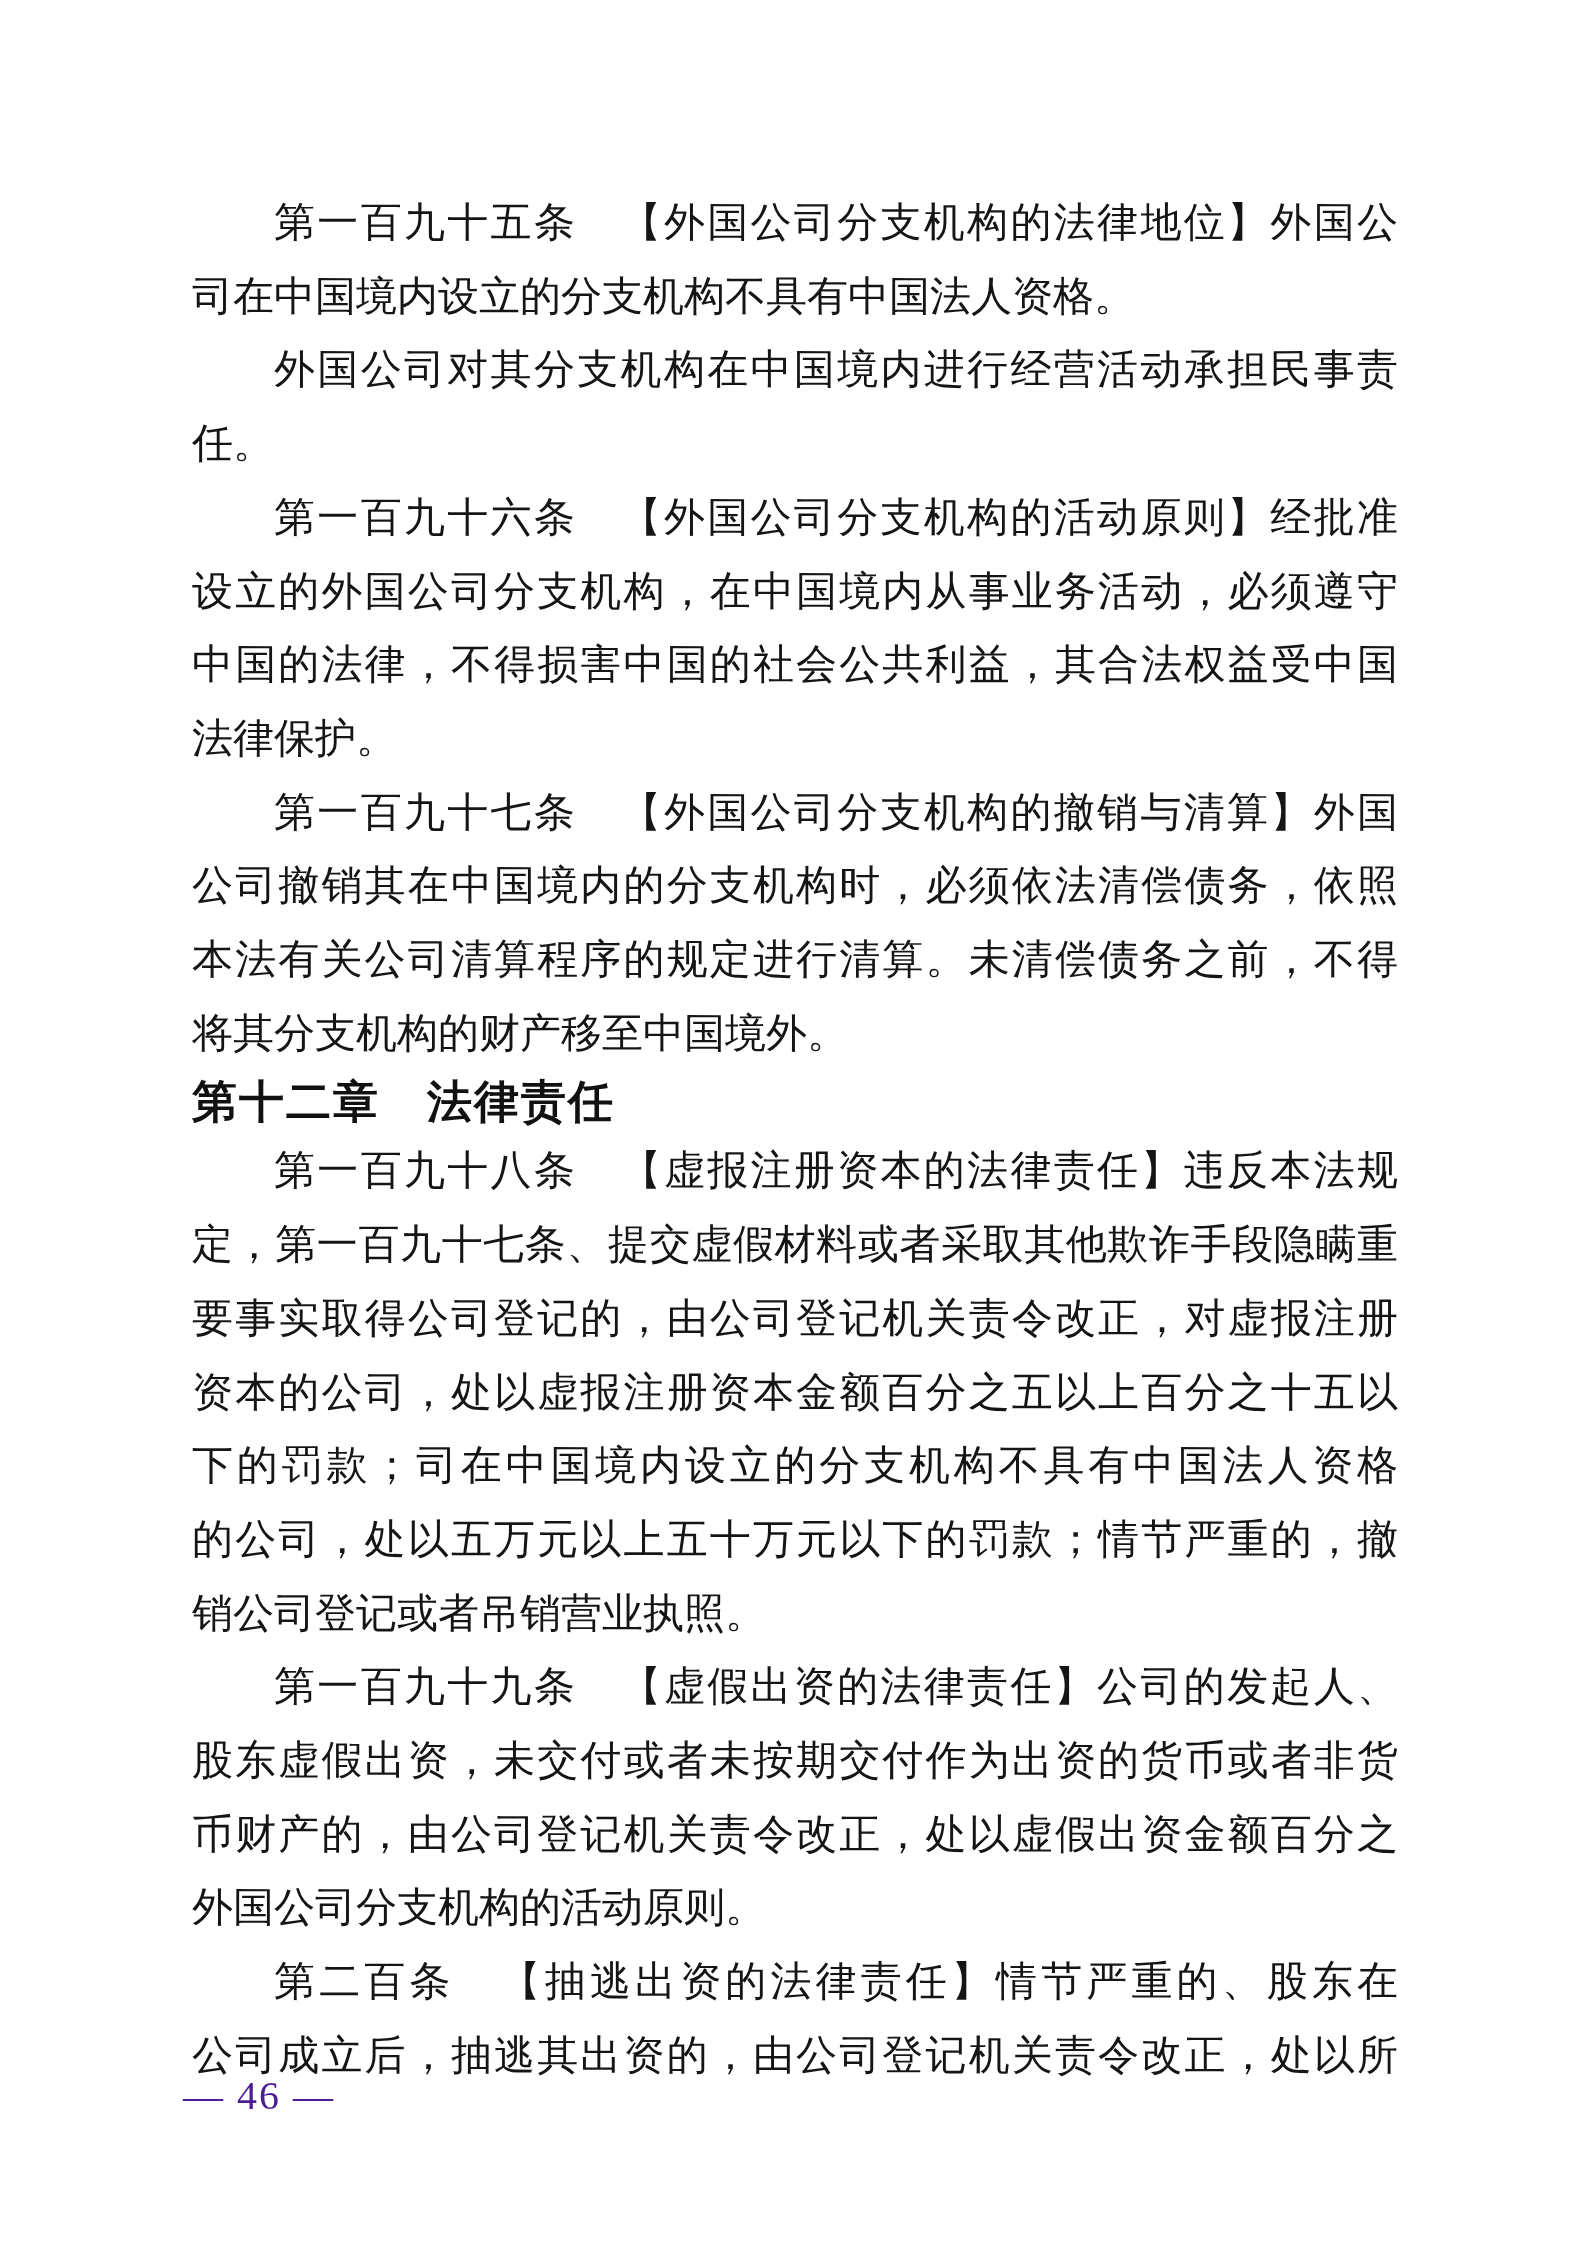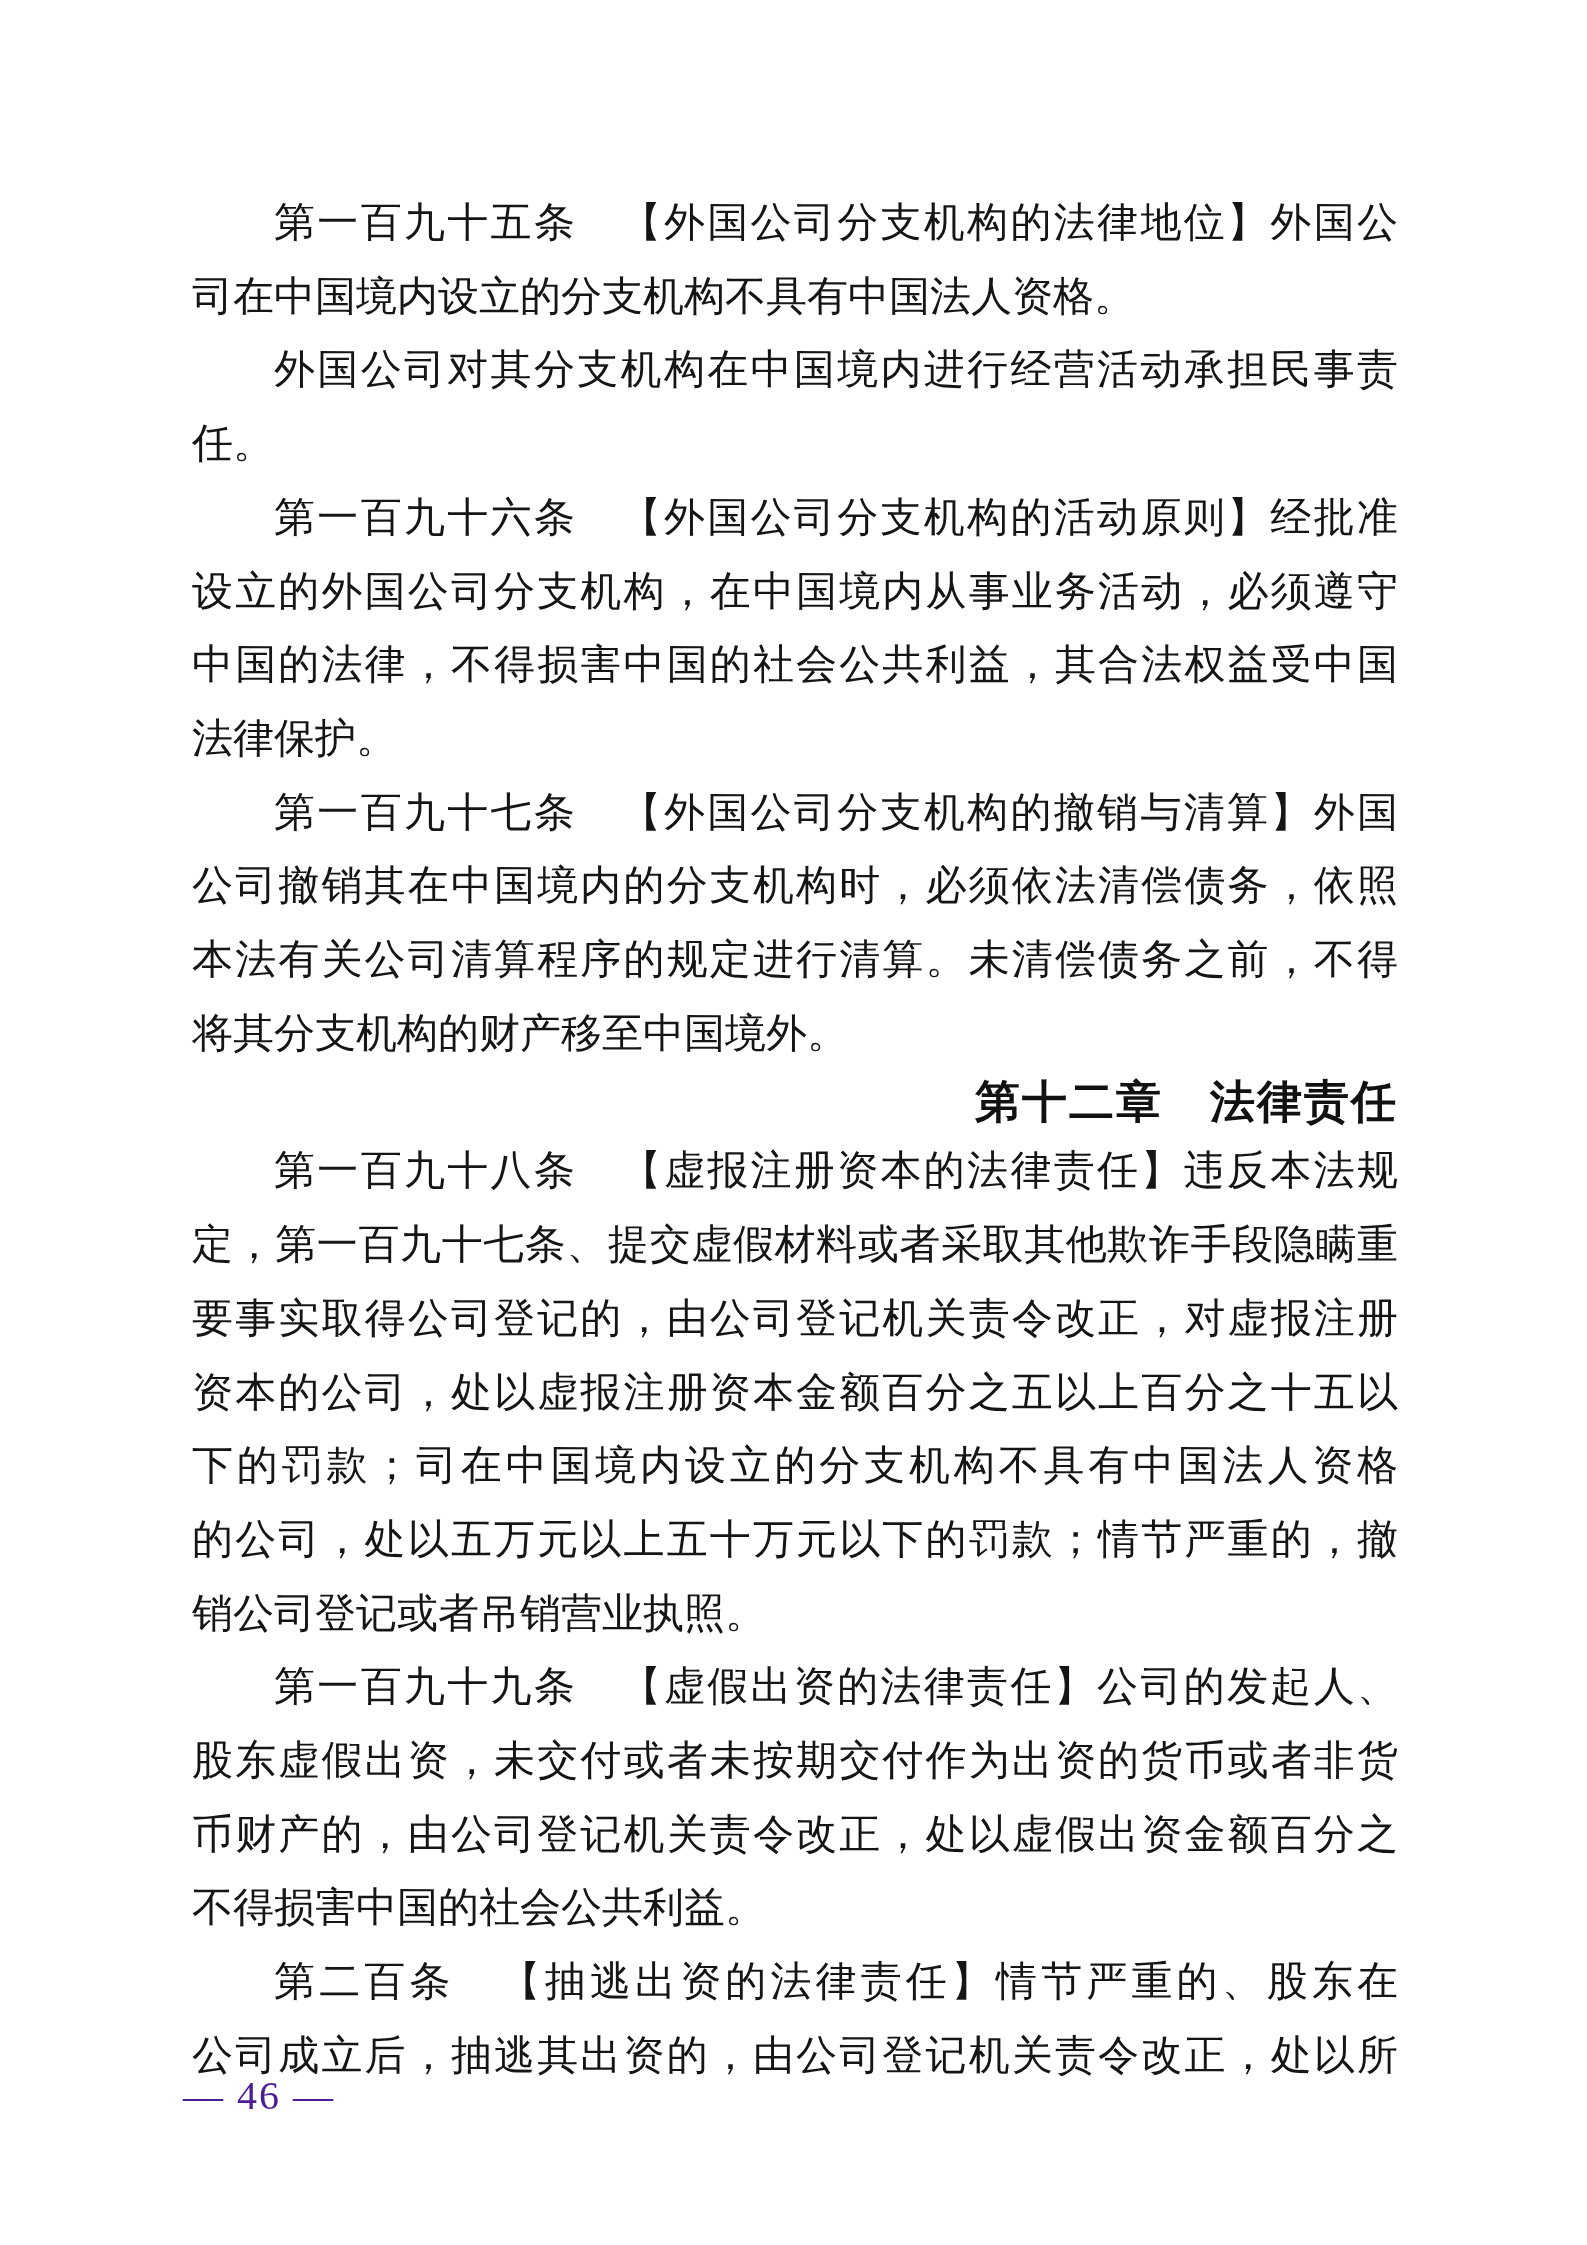--- a/index.html
+++ b/index.html
@@ -33,21 +33,21 @@
     text-align: justify;
     text-align-last: justify;
   }
   .ln.indent {
     padding-left: 82px;
   }
   .chapter-heading {
     height: 64px;
     line-height: 64px;
     margin: 0;
-    text-align: right;
+    text-align: left;
     font-family: "Liberation Sans", "DejaVu Sans", sans-serif;
     font-weight: bold;
     font-size: 45px;
     letter-spacing: 2px;
     color: #111111;
   }
   .page-number {
     position: absolute;
     left: 183px;
     top: 2072px;
@@ -80,19 +80,19 @@
     <div class="ln indent fill">第一百九十八条　【虚报注册资本的法律责任】违反本法规</div>
     <div class="ln fill">定，第一百九十七条、提交虚假材料或者采取其他欺诈手段隐瞒重</div>
     <div class="ln fill">要事实取得公司登记的，由公司登记机关责令改正，对虚报注册</div>
     <div class="ln fill">资本的公司，处以虚报注册资本金额百分之五以上百分之十五以</div>
     <div class="ln fill">下的罚款；司在中国境内设立的分支机构不具有中国法人资格</div>
     <div class="ln fill">的公司，处以五万元以上五十万元以下的罚款；情节严重的，撤</div>
     <div class="ln">销公司登记或者吊销营业执照。</div>
     <div class="ln indent fill">第一百九十九条　【虚假出资的法律责任】公司的发起人、</div>
     <div class="ln fill">股东虚假出资，未交付或者未按期交付作为出资的货币或者非货</div>
     <div class="ln fill">币财产的，由公司登记机关责令改正，处以虚假出资金额百分之</div>
-    <div class="ln">不得损害中国的社会公共利益。</div>
+    <div class="ln">外国公司分支机构的活动原则。</div>
     <div class="ln indent fill">第二百条　【抽逃出资的法律责任】情节严重的、股东在</div>
     <div class="ln fill">公司成立后，抽逃其出资的，由公司登记机关责令改正，处以所</div>
   </div>
 
   <div class="page-number">— 46 —</div>
 </div>
 
 </body></html>

